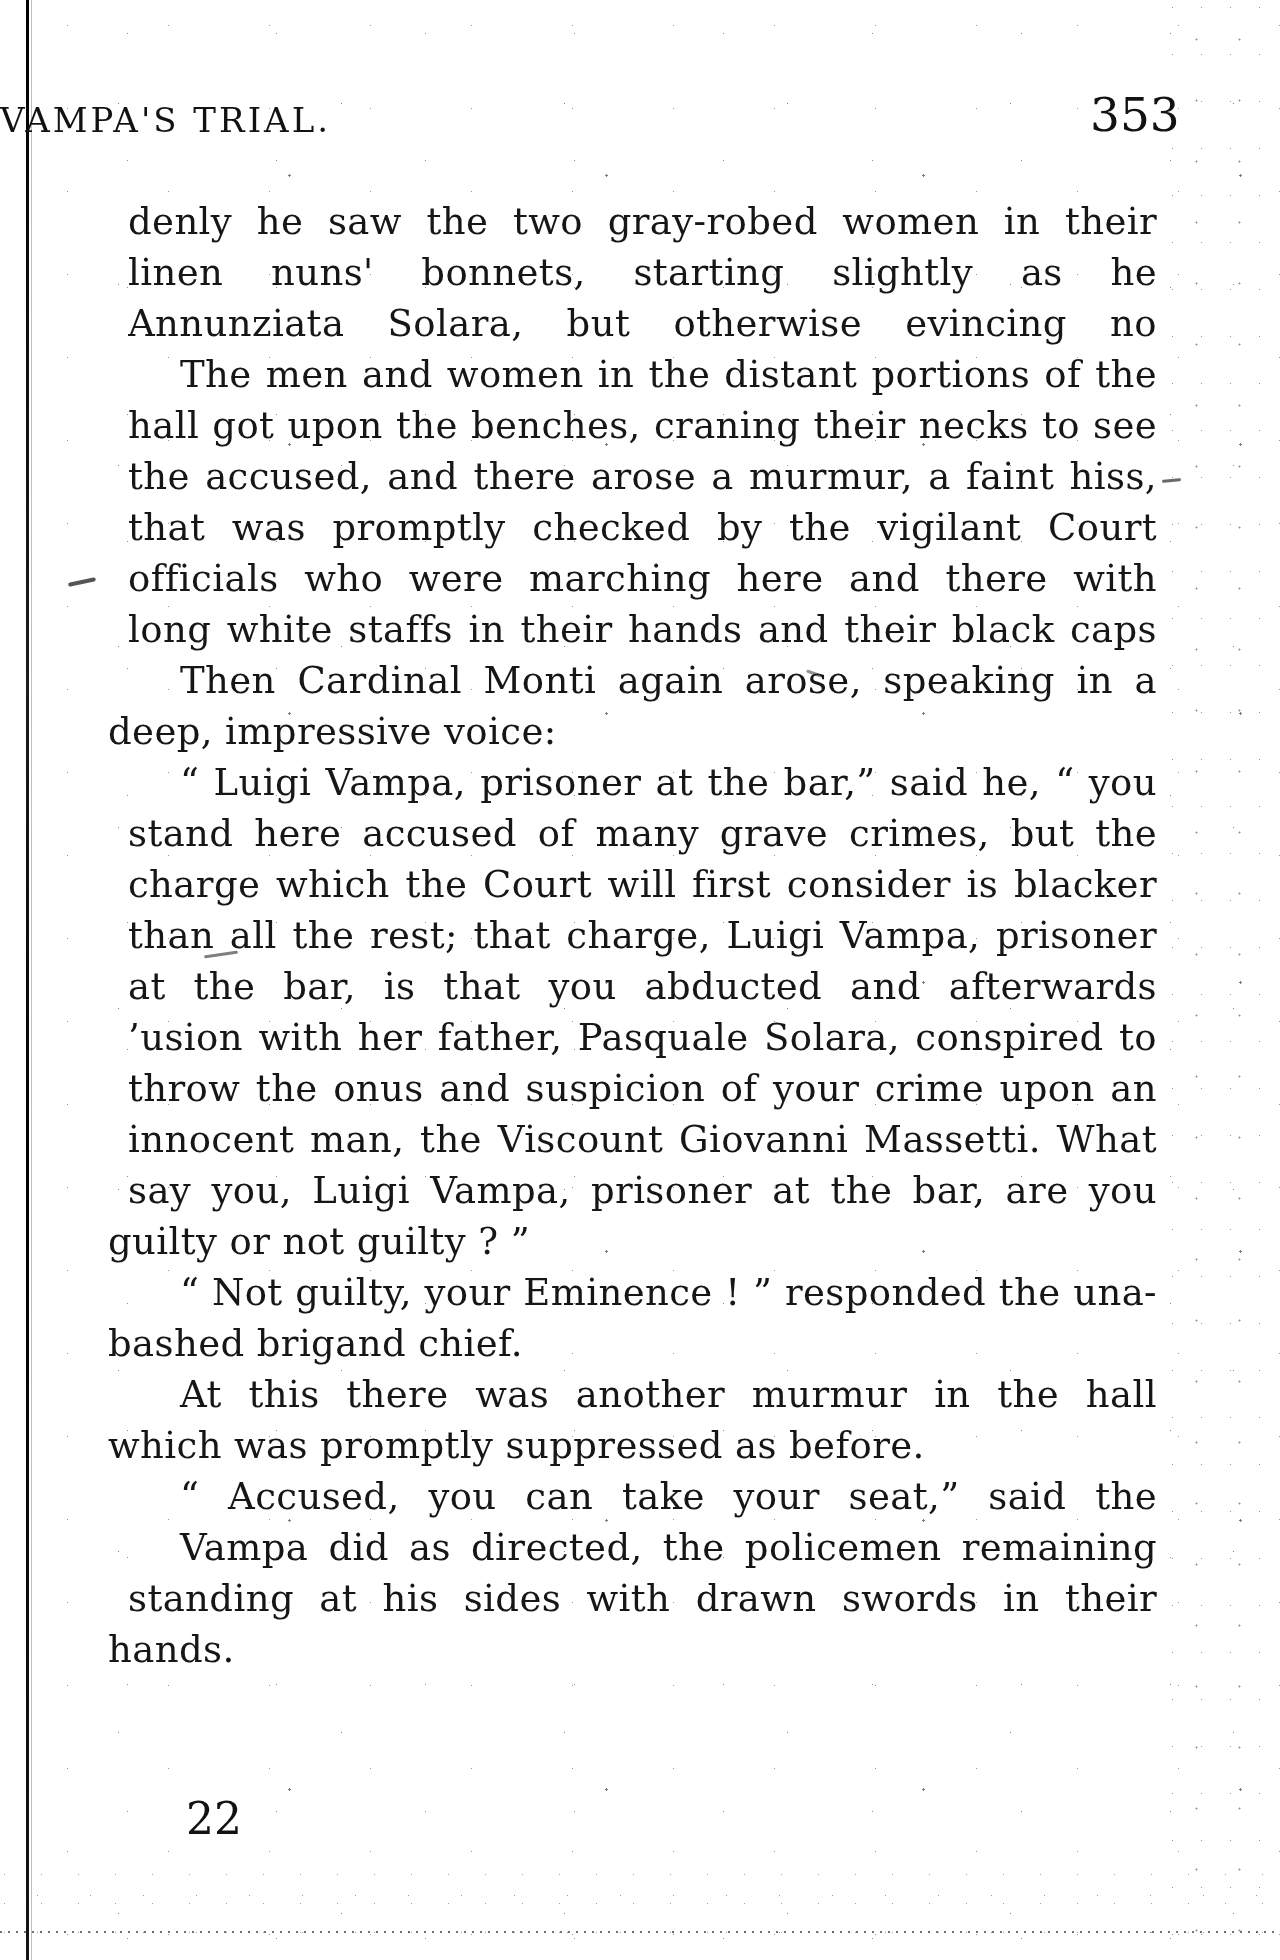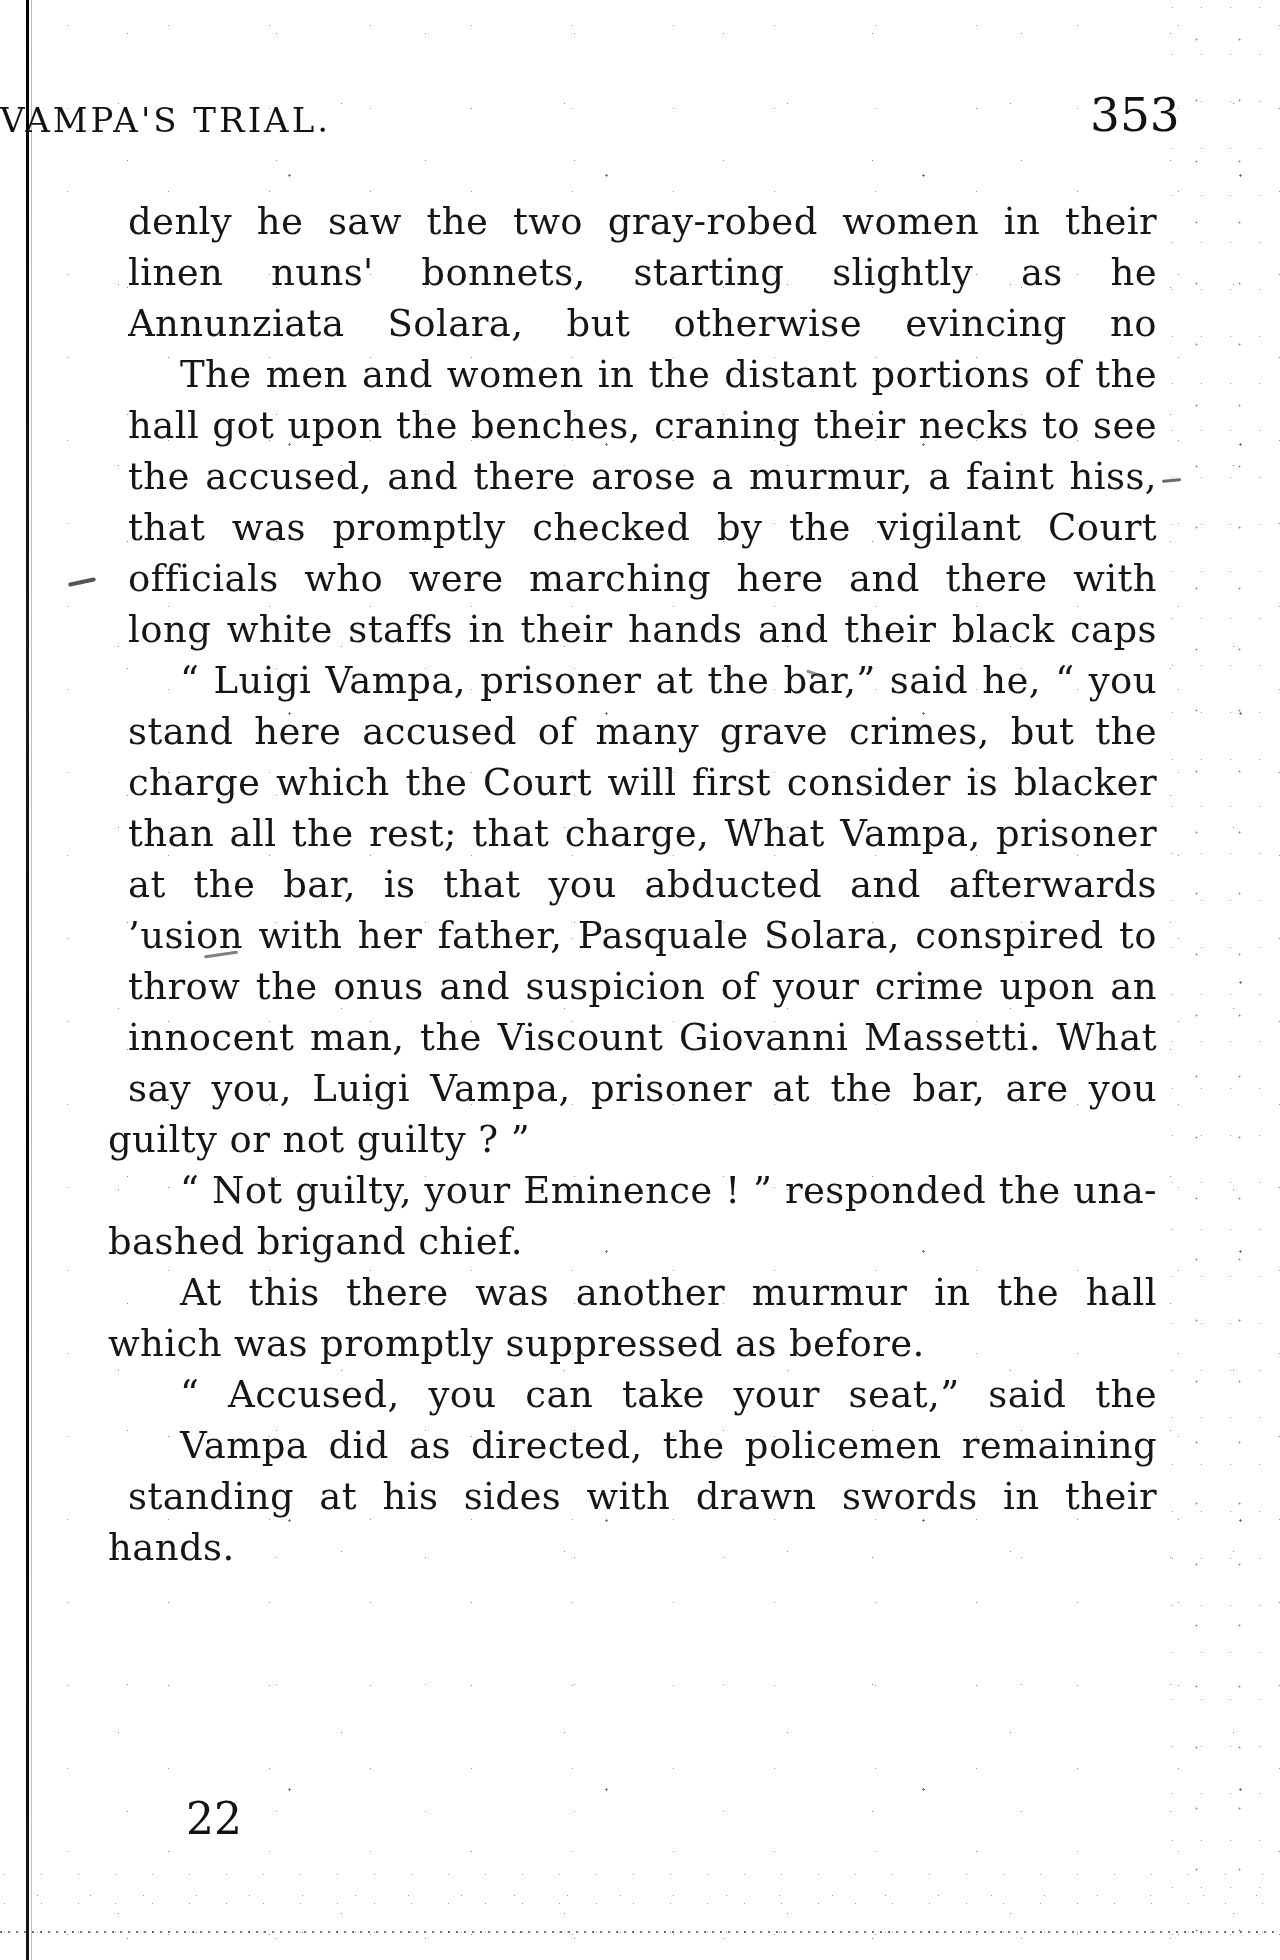--- a/index.html
+++ b/index.html
@@ -152,24 +152,26 @@
   <div class="body-text">
       <div class="line just">denly he saw the two gray-robed women in their</div>
       <div class="line just">linen nuns' bonnets, starting slightly as he recognized</div>
       <div class="line just">Annunziata Solara, but otherwise evincing no emotion.</div>
       <div class="line just indent">The men and women in the distant portions of the</div>
       <div class="line just">hall got upon the benches, craning their necks to see</div>
       <div class="line just">the accused, and there arose a murmur, a faint hiss,</div>
       <div class="line just">that was promptly checked by the vigilant Court</div>
       <div class="line just">officials who were marching here and there with their</div>
       <div class="line just">long white staffs in their hands and their black caps</div>
+      <div class="line just indent">Then Cardinal Monti again arose, speaking in a</div>
+      <div class="line">deep, impressive voice:</div>
       <div class="line just indent">“ Luigi Vampa, prisoner at the bar,” said he, “ you</div>
       <div class="line just">stand here accused of many grave crimes, but the</div>
       <div class="line just">charge which the Court will first consider is blacker</div>
-      <div class="line just">than all the rest; that charge, What Vampa, prisoner</div>
+      <div class="line just">than all the rest; that charge, Luigi Vampa, prisoner</div>
       <div class="line just">at the bar, is that you abducted and afterwards seduced</div>
       <div class="line just">’usion with her father, Pasquale Solara, conspired to</div>
       <div class="line just">throw the onus and suspicion of your crime upon an</div>
       <div class="line just">innocent man, the Viscount Giovanni Massetti.  What</div>
       <div class="line just">say you, Luigi Vampa, prisoner at the bar, are you</div>
       <div class="line">guilty or not guilty ? ”</div>
       <div class="line just indent">“ Not guilty, your Eminence ! ” responded the una-</div>
       <div class="line">bashed brigand chief.</div>
       <div class="line just indent">At this there was another murmur in the hall</div>
       <div class="line">which was promptly suppressed as before.</div>

